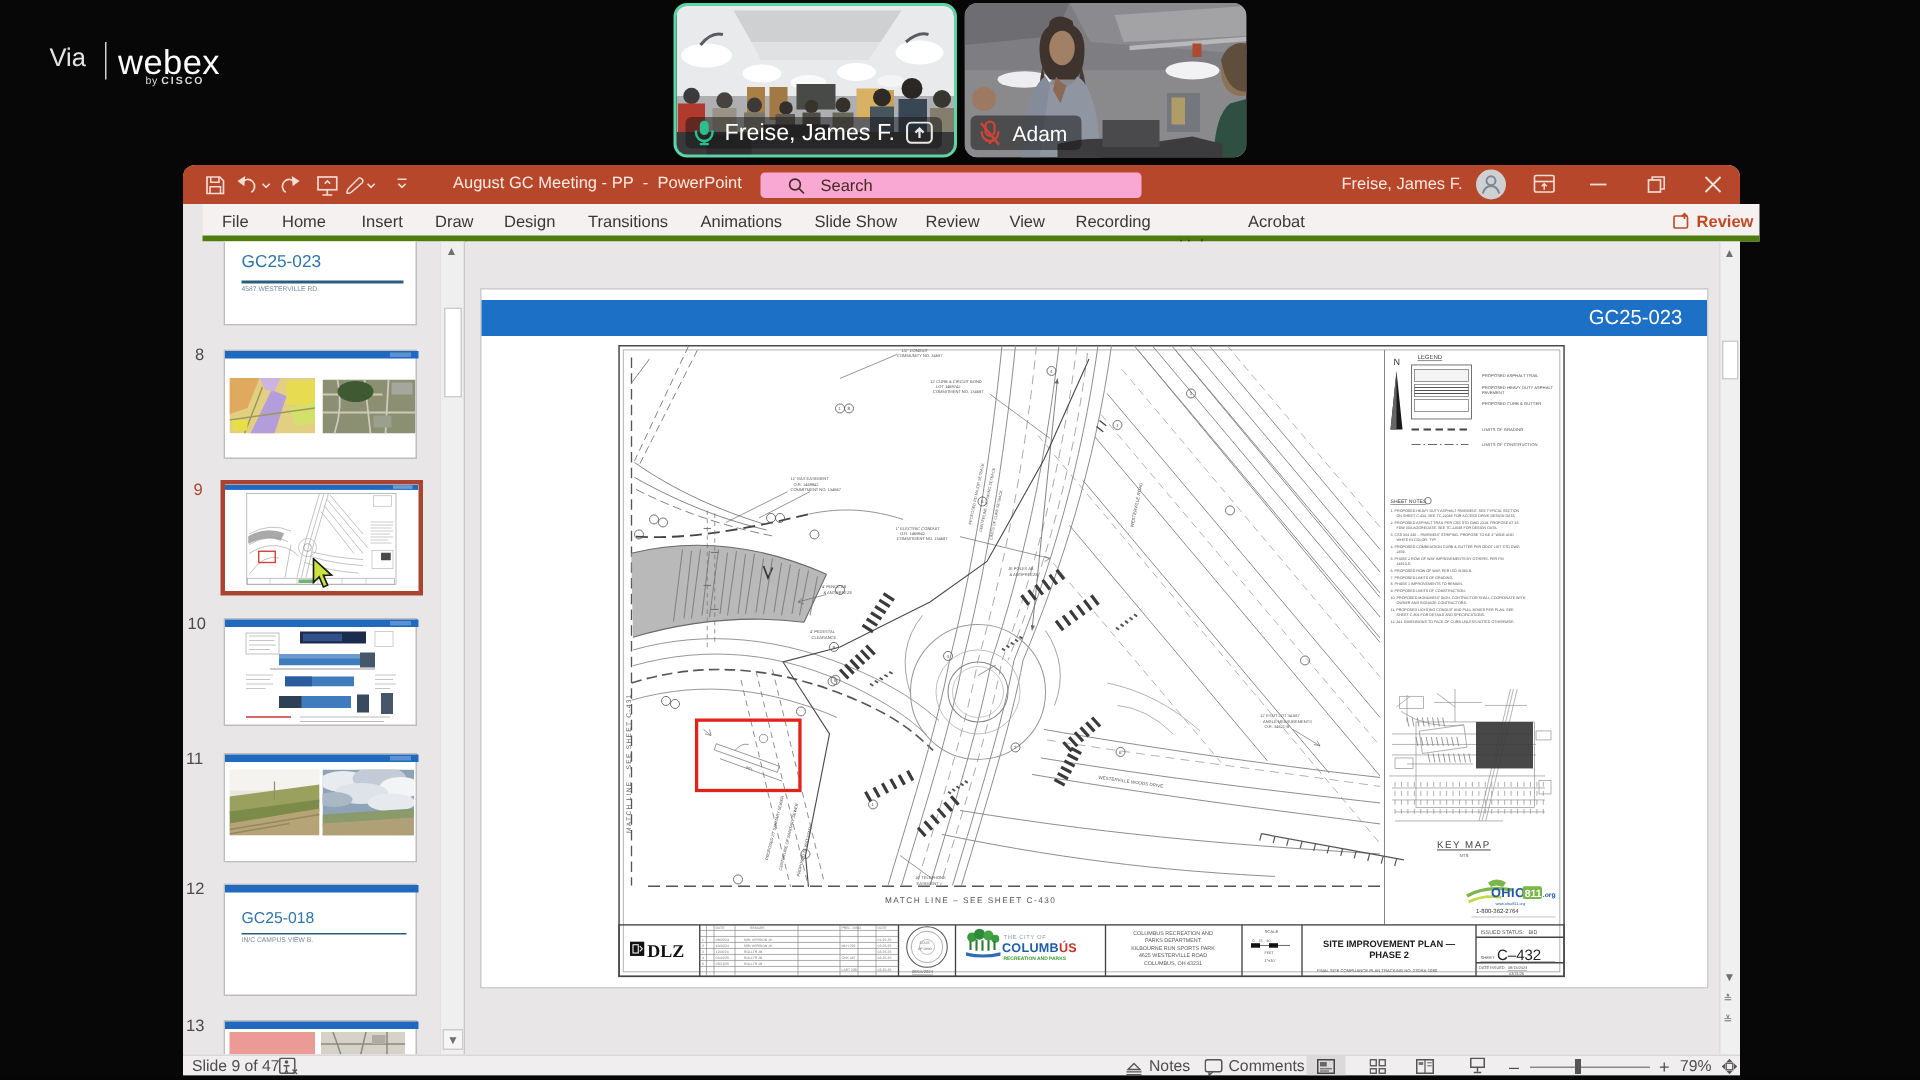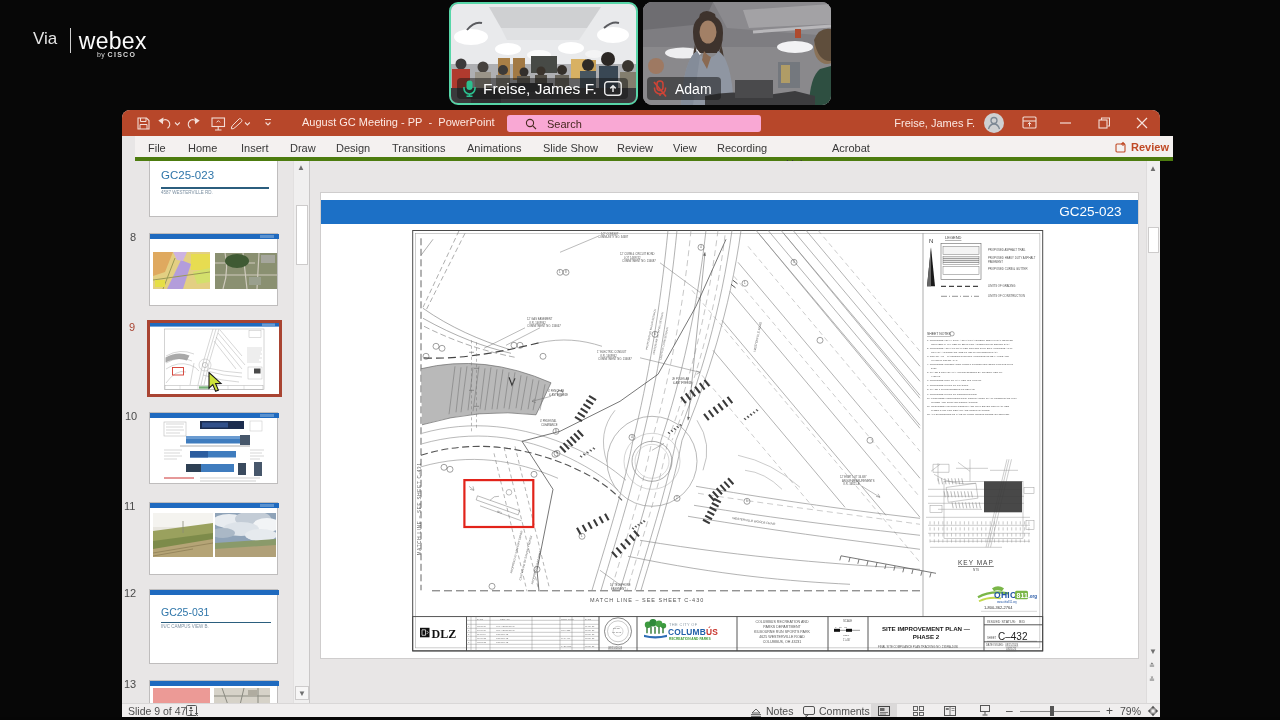--- a/index.html
+++ b/index.html
@@ -327,21 +327,21 @@
         <ellipse cx="8" cy="20" rx="12" ry="5" fill="#aab8c6"></ellipse>
         <ellipse cx="46" cy="22" rx="16" ry="6" fill="#e6eaee"></ellipse>
         <polygon points="0,30 61,26 61,34 0,38" fill="#8a9a6a"></polygon>
         <polygon points="0,36 61,32 61,44 0,44" fill="#b0a078"></polygon>
       </svg>
     </div>
 
     <div class="abs" style="left:2px;top:426px;color:#4a4a4a;font-size:11px;">12</div>
     <div class="abs" style="left:27px;top:428px;width:129px;height:75px;background:#fff;border:1px solid #BFBDBD;">
       <div class="abs" style="left:0;top:0;width:129px;height:4.5px;background:#1F6ABF;"></div>
-      <div class="abs" style="left:11px;top:16px;color:#2E75A9;font-size:10.5px;">GC25-031</div>
+      <div class="abs" style="left:11px;top:16px;color:#2E75A9;font-size:10.5px;">GC25-018</div>
       <div class="abs" style="left:11px;top:32px;width:110px;height:1.2px;background:#2b5e7e;"></div>
       <div class="abs" style="left:11px;top:34px;color:#7a8ea0;font-size:4.5px;">IN/C CAMPUS VIEW B.</div>
     </div>
 
     <div class="abs" style="left:2px;top:517px;color:#4a4a4a;font-size:11px;">13</div>
     <div class="abs" style="left:27px;top:519px;width:129px;height:30px;background:#fff;border:1px solid #BFBDBD;">
       <div class="abs" style="left:0;top:0;width:129px;height:4.5px;background:#1F6ABF;"></div>
       <div class="abs" style="left:3px;top:7px;width:57px;height:17px;background:#ec9a96;"></div>
       <svg class="abs" style="left:64px;top:7px;" width="56" height="17" viewBox="0 0 56 17">
         <rect width="56" height="17" fill="#d6d2c8"></rect>

